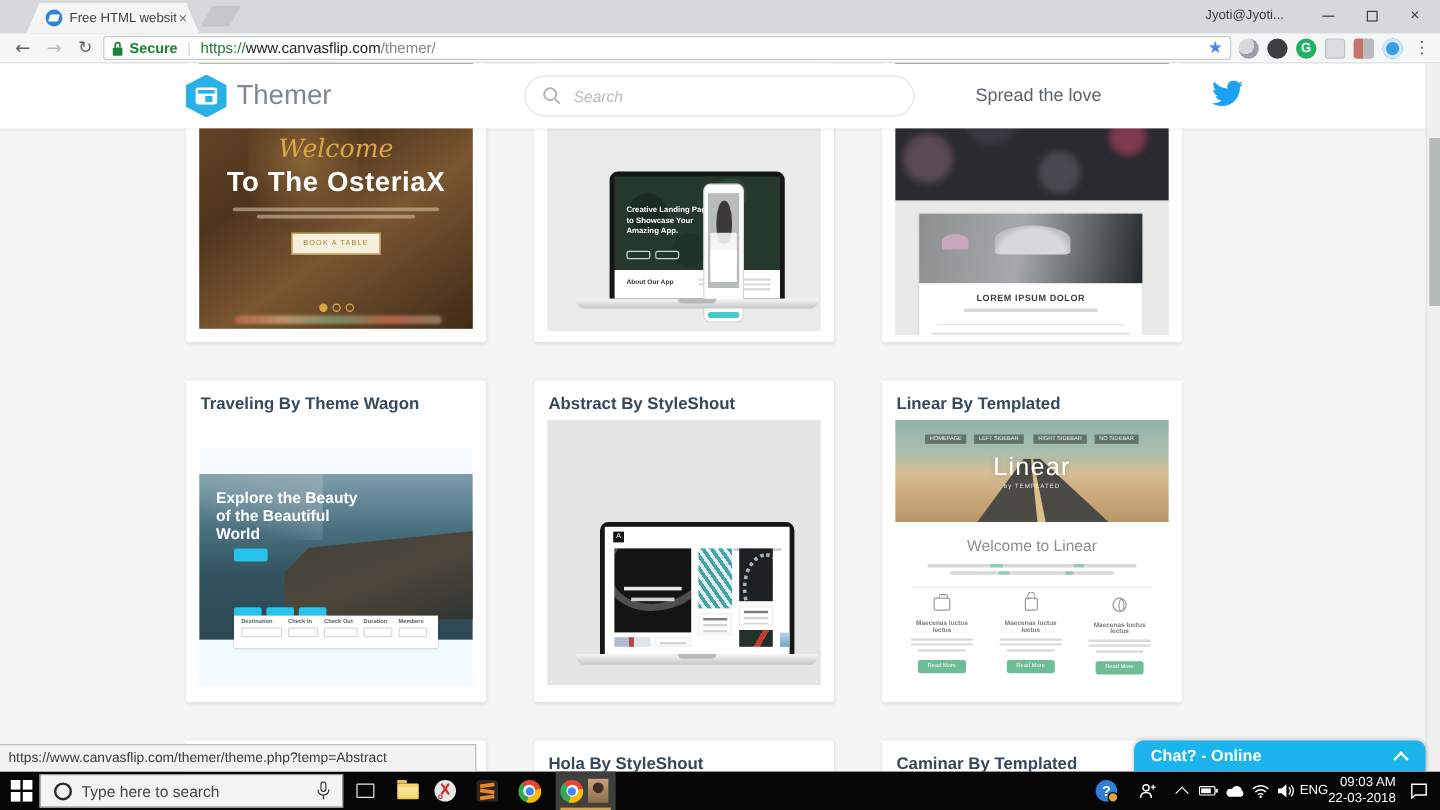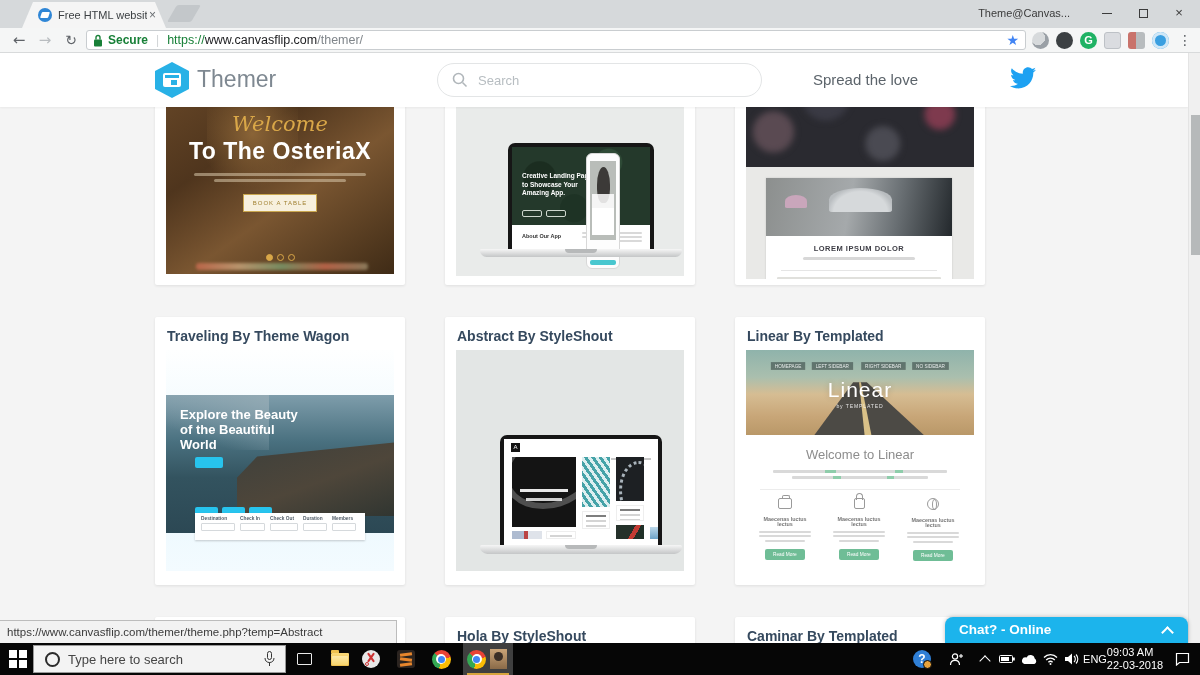--- a/index.html
+++ b/index.html
@@ -40,21 +40,21 @@
   .page { position:absolute; top:53px; left:0; width:1200px; height:590px; background:#f4f4f4; overflow:hidden; }
 
   .site-header { position:absolute; top:0; left:0; width:1188px; height:54px; background:#fff; box-shadow:0 1px 2px rgba(0,0,0,.05); z-index:20; }
   .logo-hex { position:absolute; left:155px; top:9px; width:34px; height:36px; background:#28b1e6;
               clip-path:polygon(50% 0, 100% 25%, 100% 75%, 50% 100%, 0 75%, 0 25%); }
   .logo-hex .pane { position:absolute; left:8px; top:11px; width:18px; height:14px; background:#fff; border-radius:2px; }
   .logo-hex .pane::before { content:""; position:absolute; left:2px; top:2px; width:14px; height:3px; background:#28b1e6; }
   .logo-hex .pane::after { content:""; position:absolute; left:8px; top:7px; width:6px; height:5px; background:#28b1e6; }
   .brand { position:absolute; left:197px; top:13px; font-size:23px; color:#7e8891; }
   .searchpill { position:absolute; left:437px; top:10px; width:325px; height:34px; border:1px solid #e3e5e6; border-radius:17px; background:#fff; display:flex; align-items:center; padding:0 14px; }
-  .searchpill input { border:0; outline:0; font-size:13px; color:#555; width:240px; margin-left:10px; font-family:"Liberation Sans",sans-serif; background:transparent; }
+  .searchpill input { border:0; outline:0; font-size:13px; color:#555; width:240px; margin-left:10px; font-family:"Liberation Sans",sans-serif; background:transparent;font-style:italic; }
   .searchpill input::placeholder { color:#b7bdc1; }
   .share-label { position:absolute; right:270px; top:18px; font-size:15px; color:#5c646b; }
   .twitter { position:absolute; right:152px; top:14px; width:26px; height:22px; }
 
   
   .card { position:absolute; width:250px; height:268px; background:#fff; box-shadow:0 1px 3px rgba(0,0,0,.09); border-radius:2px; }
   .card-title { position:absolute; left:12px; top:11px; font-size:14px; font-weight:bold; color:#35495e; }
   .pv { position:absolute; left:11px; right:11px; overflow:hidden; }
 
   
@@ -208,36 +208,36 @@
   .ball::after { content:""; position:absolute; left:6px; top:6px; width:7px; height:7px; background:#4285f4; border-radius:50%; }
   .chrome-active { position:absolute; left:463px; top:0; width:50px; height:32px; background:#3f3f3f; display:flex; align-items:center; padding-left:4px; }
   .chrome-active .thumb { width:17px; height:20px; margin-left:4px; background:linear-gradient(#caa478,#8a6a48); position:relative; }
   .chrome-active .thumb::before { content:""; position:absolute; left:4px; top:3px; width:9px; height:9px; background:#3a2e26; border-radius:50%; }
   .chrome-active .underline { position:absolute; left:4px; bottom:0; width:42px; height:2px; background:#d7a53d; }
   .tray { position:absolute; right:0; top:0; height:32px; }
   .tray-item { position:absolute; top:0; height:32px; display:flex; align-items:center; justify-content:center; color:#fff; }
   .help { width:18px; height:18px; background:#2f7fd6; border-radius:50%; color:#fff; font-size:12px; font-weight:bold; text-align:center; line-height:18px; position:relative; }
   .help::after { content:""; position:absolute; right:-1px; bottom:-1px; width:7px; height:7px; background:#e8a33d; border-radius:50%; border:1px solid #060606; }
   .lang { font-size:11px; }
-  .clock { font-size:11px; line-height:13px; text-align:left; }
+  .clock { font-size:11px; line-height:13px; text-align:right; }
   .chev-up { width:8px; height:8px; border-left:1.5px solid #fff; border-top:1.5px solid #fff; transform:rotate(45deg); margin-top:3px; }
 </style>
 </head>
 <body>
 
 <div class="screen">
 
   <div class="tabbar">
     <div class="tab">
       <span class="favicon"></span>
       <span class="tab-title">Free HTML website temp</span>
       <span class="tab-close">×</span>
     </div>
     <div class="newtab"></div>
-    <span class="profile-label">Theme@Canvas...</span>
+    <span class="profile-label">Jyoti@Jyoti...</span>
     <div class="winctl win-min"><i></i></div>
     <div class="winctl win-max"><i></i></div>
     <div class="winctl win-close">×</div>
   </div>
 
   <div class="toolbar">
     <span class="navbtn nav-back">←</span>
     <span class="navbtn nav-fwd">→</span>
     <span class="navbtn nav-reload">↻</span>
     <div class="urlbar">

